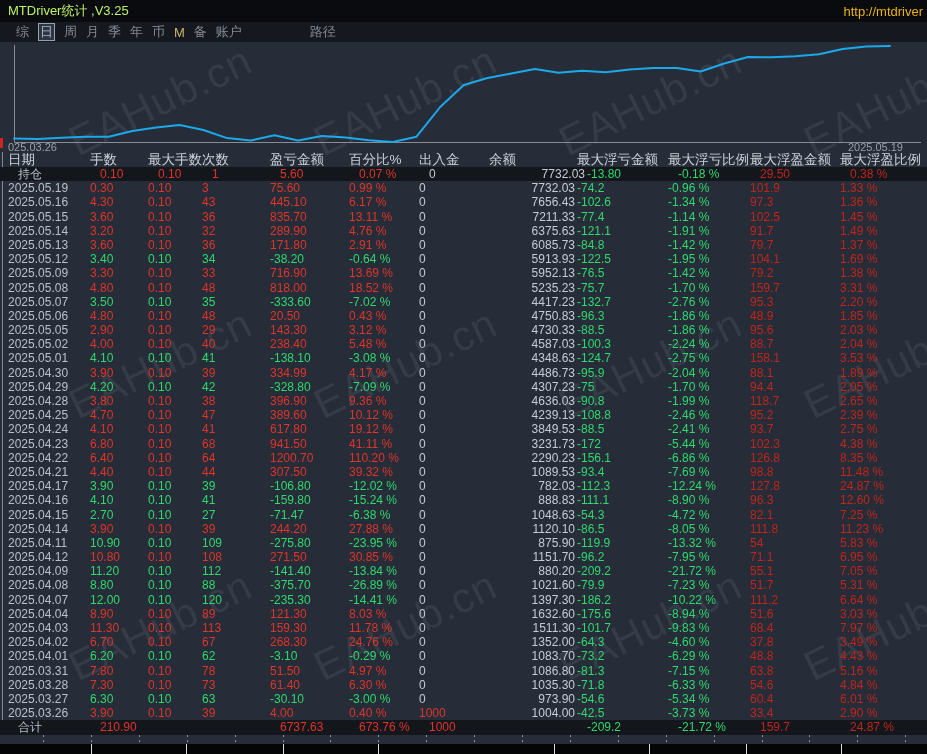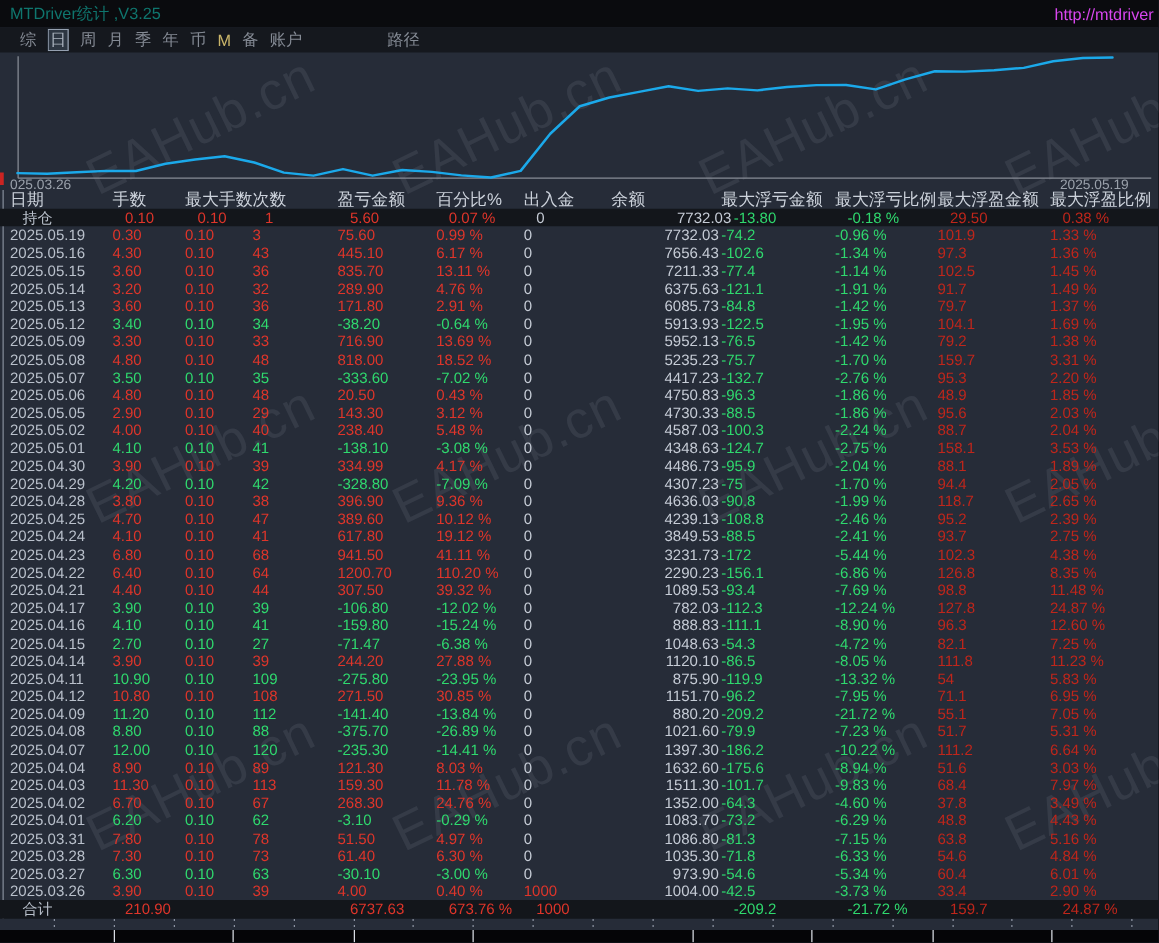--- a/index.html
+++ b/index.html
@@ -2,22 +2,22 @@
 <html><head>
 <meta charset="utf-8">
 <style>
   html,body{margin:0;padding:0;background:#000;}
   .app{position:relative;width:927px;height:754px;background:#262c38;overflow:hidden;
        font-family:"Liberation Sans","DejaVu Sans",sans-serif;}
   
   .titlebar{position:absolute;top:0;left:0;width:927px;height:22px;background:#0a0b0e;
             display:flex;align-items:center;justify-content:space-between;
             padding:0 4px 0 8px;box-sizing:border-box;z-index:3;}
-  .title{color:#0f766e;font-size:13px;}
-  .url{color:#d946ef;font-size:13px;}
+  .title{color:#bef264;font-size:13px;}
+  .url{color:#eab308;font-size:13px;}
   
   .menubar{position:absolute;top:22px;left:0;width:927px;height:20px;background:#15181e;
            display:flex;align-items:center;font-size:13px;color:#848a94;z-index:3;
            box-sizing:border-box;padding-left:16px;}
   .menu-items{display:flex;align-items:center;gap:9px;}
   .menu-item{cursor:default;}
   .menu-item.active{background:#2d3642;box-shadow:inset 0 0 0 1px #95a0b0;padding:0 2px;color:#aeb6c2;}
   .menu-item.gold{color:#c9b469;}
   .menu-path{margin-left:68px;}
   

